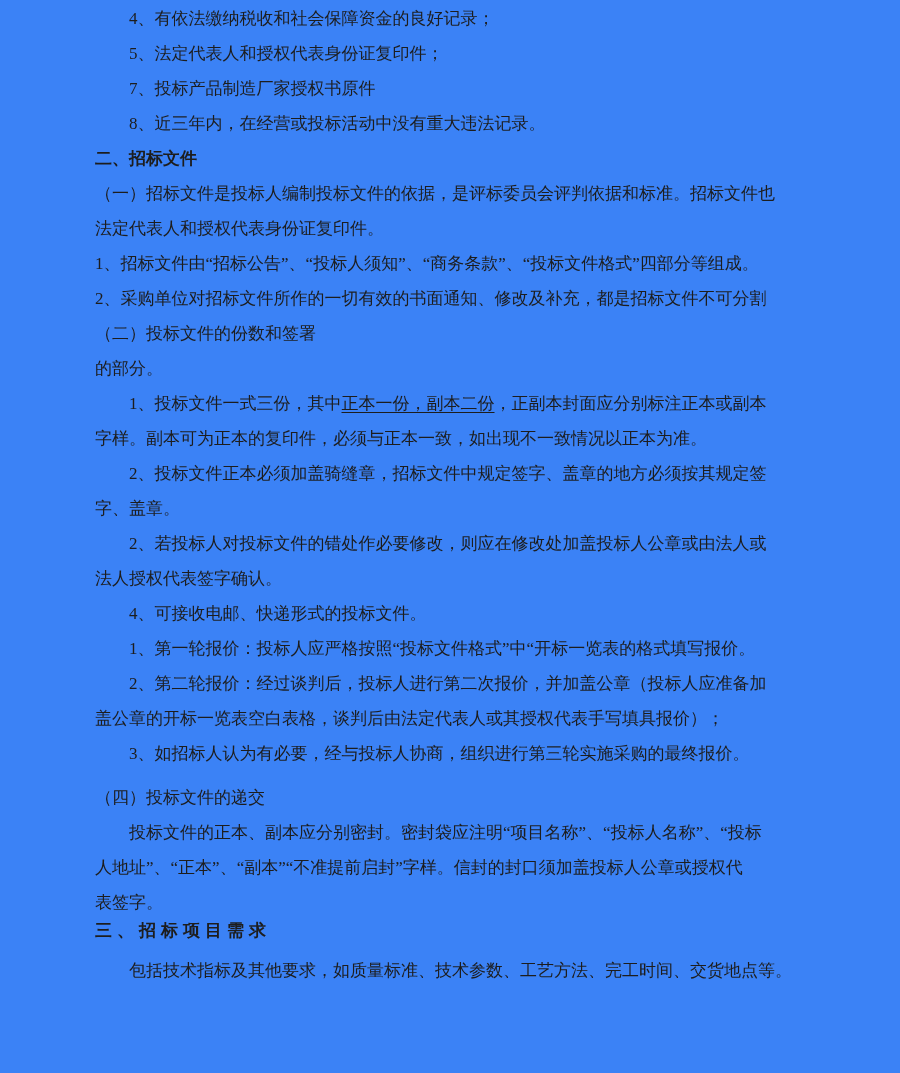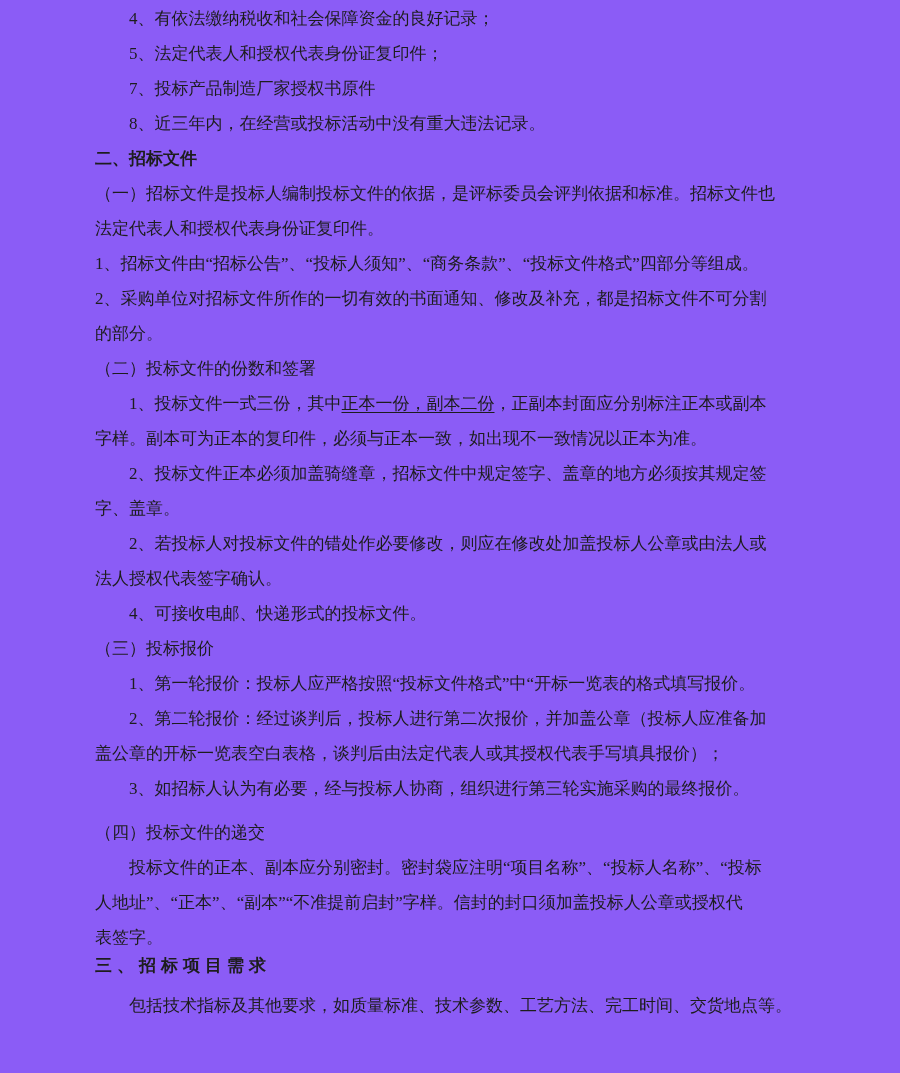--- a/index.html
+++ b/index.html
@@ -4,21 +4,21 @@
 <style>
   html, body {
     margin: 0;
     padding: 0;
     background: #ffffff;
   }
   .page {
     position: relative;
     width: 900px;
     height: 1073px;
-    background: #8b5cf6;
+    background: #3b82f6;
     box-sizing: border-box;
     padding: 1px 68px 0 95px;
     overflow: hidden;
     font-family: "Liberation Serif", "DejaVu Serif", serif;
     font-size: 17px;
     color: #1d1d1d;
   }
   .line {
     margin: 0;
     height: 35px;
@@ -46,30 +46,29 @@
   <div>
       <p class="line indent"><span>4、有依法缴纳税收和社会保障资金的良好记录；</span></p>
       <p class="line indent"><span>5、法定代表人和授权代表身份证复印件；</span></p>
       <p class="line indent"><span>7、投标产品制造厂家授权书原件</span></p>
       <p class="line indent"><span>8、近三年内，在经营或投标活动中没有重大违法记录。</span></p>
       <p class="line bold"><span>二、招标文件</span></p>
       <p class="line"><span>（一）招标文件是投标人编制投标文件的依据，是评标委员会评判依据和标准。招标文件也</span></p>
       <p class="line"><span>法定代表人和授权代表身份证复印件。</span></p>
       <p class="line"><span>1、招标文件由“招标公告”、“投标人须知”、“商务条款”、“投标文件格式”四部分等组成。</span></p>
       <p class="line"><span>2、采购单位对招标文件所作的一切有效的书面通知、修改及补充，都是招标文件不可分割</span></p>
+      <p class="line"><span>（二）投标文件的份数和签署</span></p>
       <p class="line"><span>的部分。</span></p>
-      <p class="line"><span>（二）投标文件的份数和签署</span></p>
       <p class="line indent"><span>1、投标文件一式三份，其中</span><span class="underline">正本一份，副本二份</span><span>，正副本封面应分别标注正本或副本</span></p>
       <p class="line"><span>字样。副本可为正本的复印件，必须与正本一致，如出现不一致情况以正本为准。</span></p>
       <p class="line indent"><span>2、投标文件正本必须加盖骑缝章，招标文件中规定签字、盖章的地方必须按其规定签</span></p>
       <p class="line"><span>字、盖章。</span></p>
       <p class="line indent"><span>2、若投标人对投标文件的错处作必要修改，则应在修改处加盖投标人公章或由法人或</span></p>
       <p class="line"><span>法人授权代表签字确认。</span></p>
       <p class="line indent"><span>4、可接收电邮、快递形式的投标文件。</span></p>
-      <p class="line"><span>（三）投标报价</span></p>
       <p class="line indent"><span>1、第一轮报价：投标人应严格按照“投标文件格式”中“开标一览表的格式填写报价。</span></p>
       <p class="line indent"><span>2、第二轮报价：经过谈判后，投标人进行第二次报价，并加盖公章（投标人应准备加</span></p>
       <p class="line"><span>盖公章的开标一览表空白表格，谈判后由法定代表人或其授权代表手写填具报价）；</span></p>
       <p class="line indent"><span>3、如招标人认为有必要，经与投标人协商，组织进行第三轮实施采购的最终报价。</span></p>
       <p class="line" style="margin-top: 9px;"><span>（四）投标文件的递交</span></p>
       <p class="line indent" style=""><span>投标文件的正本、副本应分别密封。密封袋应注明“项目名称”、“投标人名称”、“投标</span></p>
       <p class="line"><span>人地址”、“正本”、“副本”“不准提前启封”字样。信封的封口须加盖投标人公章或授权代</span></p>
       <p class="line"><span>表签字。</span></p>
       <p class="line bold spaced" style="margin-top: -7px;"><span>三、招标项目需求</span></p>
       <p class="line indent" style="margin-top: 5px;"><span>包括技术指标及其他要求，如质量标准、技术参数、工艺方法、完工时间、交货地点等。</span></p>

